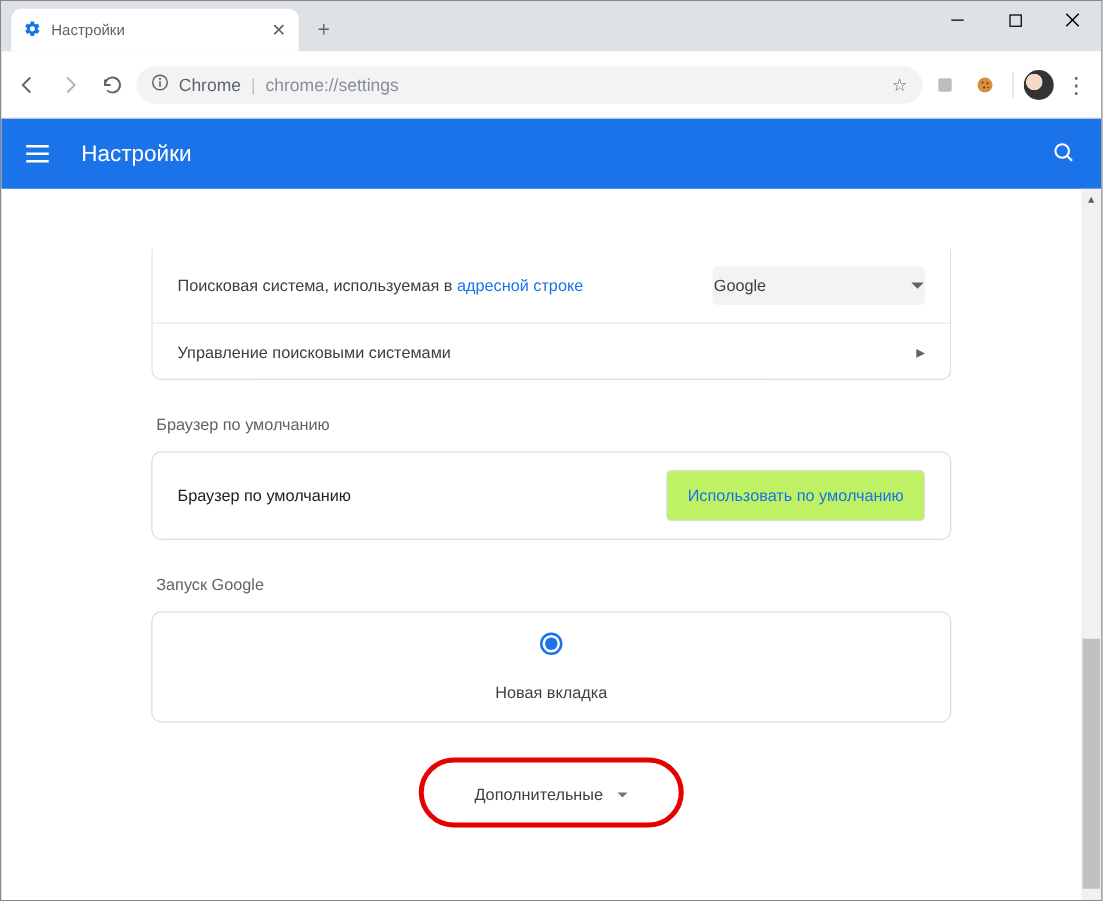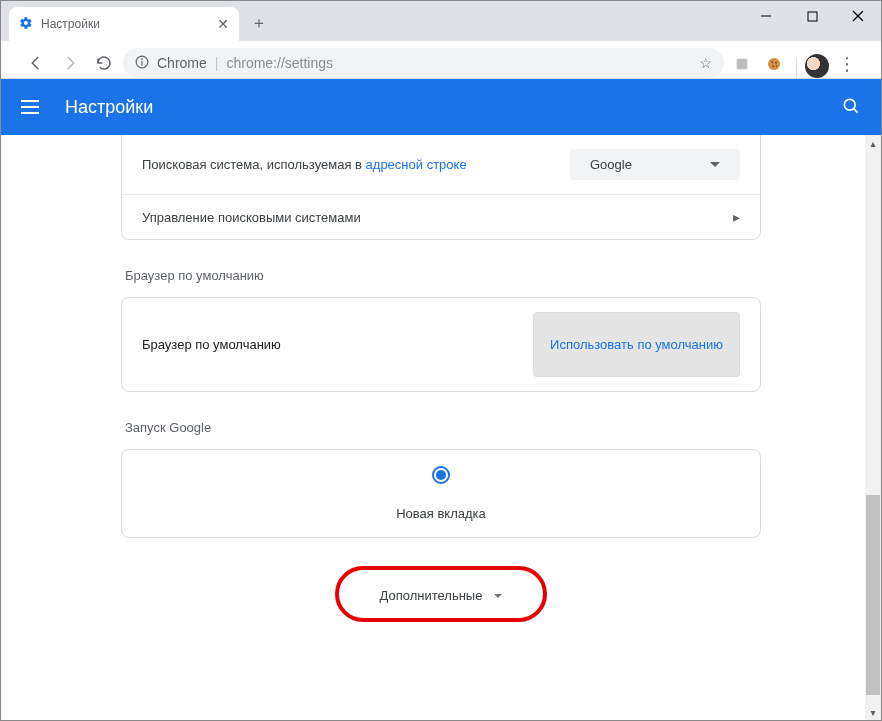--- a/index.html
+++ b/index.html
@@ -36,21 +36,21 @@
     color: #5f6368;
   }
   .tab .gear-icon { color:#1a73e8; font-size:14px; }
   .tab .close { margin-left:auto; font-size:14px; color:#5f6368; cursor:pointer; }
   .newtab { width:28px; height:28px; display:flex; align-items:center; justify-content:center; color:#5f6368; font-size:16px; margin-left:6px; margin-bottom:4px; cursor:pointer; }
   .win-controls { position:absolute; right:0; top:0; display:flex; }
   .win-btn { width:46px; height:30px; display:flex; align-items:center; justify-content:center; font-size:14px; cursor:pointer; }
   .win-btn svg { stroke:#000; }
   
   .toolbar {
-    display:flex; align-items:flex-end; height:38px; padding:0 20px; gap:4px;
+    display:flex; align-items:center; height:54px; padding:0 6px; gap:4px;
     border-bottom:1px solid #dadce0;
   }
   .nav-btn { width:30px; height:30px; display:flex; align-items:center; justify-content:center; color:#5f6368; border-radius:50%; cursor:pointer; }
   .nav-btn.disabled { color:#b0b3b8; }
   .omnibox {
     flex:1; height:30px; background:#f1f3f4; border-radius:15px;
     display:flex; align-items:center; padding:0 12px; gap:8px; color:#5f6368;
     font-size:14px;
   }
   .omni-chrome-label { color:#606367; }
@@ -70,45 +70,45 @@
     padding:0 20px;
   }
   .hamburger { width:24px; height:24px; display:flex; flex-direction:column; justify-content:center; gap:4px; cursor:pointer; margin-right:20px; }
   .hamburger span { height:2px; background:#fff; width:18px; }
   .header-title { font-size:18px; font-weight:400; }
   .search-header-icon { margin-left:auto; cursor:pointer; }
   
   .content-wrap { position:relative; height:calc(721px - 40px - 38px - 56px - 2px); overflow:hidden; }
   .content {
     padding: 0 0 60px 0;
-    display:flex; flex-direction:column; align-items:center;
+    display:flex; flex-direction:column; align-items:center;margin-top:48px;
   }
   .card {
     width:640px; border:1px solid #dadce0; border-radius:8px; background:#fff;
   }
   .card-row {
     padding:14px 20px; display:flex; align-items:center; justify-content:space-between;
     font-size:13px; color:#3c4043;
   }
   .card-row + .card-row { border-top:1px solid #e8eaed;text-align:center; }
   .link-in-text { color:#1a73e8; cursor:pointer; }
   .select-box {
-    background:#f1f3f4; border-radius:4px; padding:8px 20px; display:flex; align-items:center; gap:40px;
+    background:#f1f3f4; border-radius:4px; padding:8px 1px; display:flex; align-items:center; gap:40px;
     font-size:13px; color:#3c4043; cursor:pointer; min-width:170px; justify-content:space-between;
   }
   .caret { width:0; height:0; border-left:5px solid transparent; border-right:5px solid transparent; border-top:5px solid #5f6368; }
   .caret-small { width:0; height:0; border-left:4px solid transparent; border-right:4px solid transparent; border-top:4px solid #757575; }
   .row-arrow { color:#5f6368; font-size:14px; }
   .section-title {
     width:640px; font-size:13px; color:#5f6368; margin:28px 0 14px 0; padding-left:4px;
   }
   .twoline-title { font-size:13px; color:#202124; }
   .twoline-sub { font-size:12px; color:#5f6368; margin-top:2px; }
   .outline-btn {
-    border:1px solid #dadce0; color:#1a73e8; background:#e5e5e5; padding:24px 16px;
+    border:1px solid #dadce0; color:#1a73e8; background:#bef264; padding:12px 16px;
     border-radius:4px; font-size:13px; cursor:pointer; font-family:inherit;
   }
   .radio-row {
     display:flex; align-items:center; gap:22px; padding:16px 20px; font-size:13px; color:#3c4043;flex-direction:column;
   }
   .radio {
     width:18px; height:18px; border:2px solid #5f6368; border-radius:50%; position:relative; cursor:pointer; flex-shrink:0;
   }
   .radio.checked { border-color:#1a73e8; }
   .radio.checked::after {

